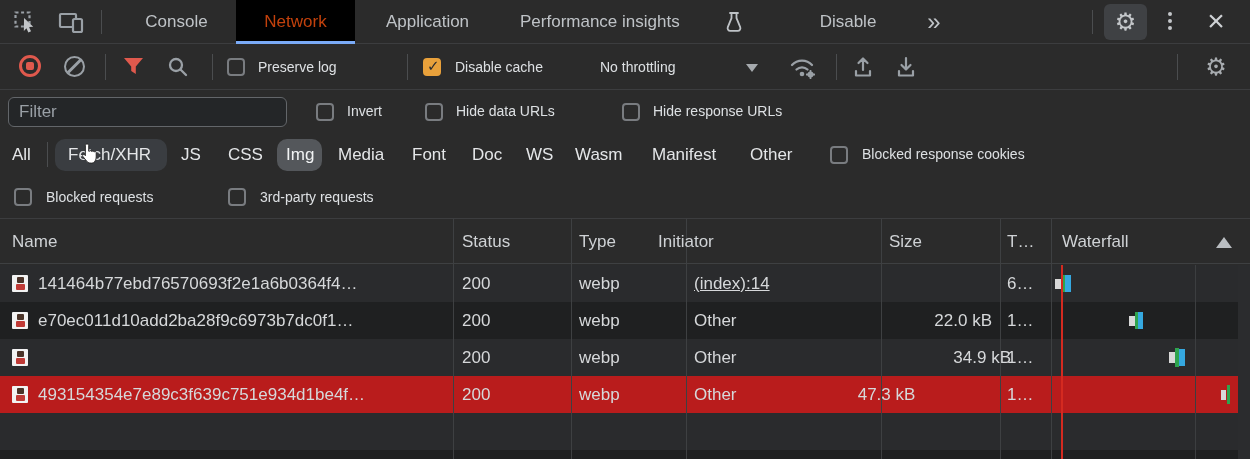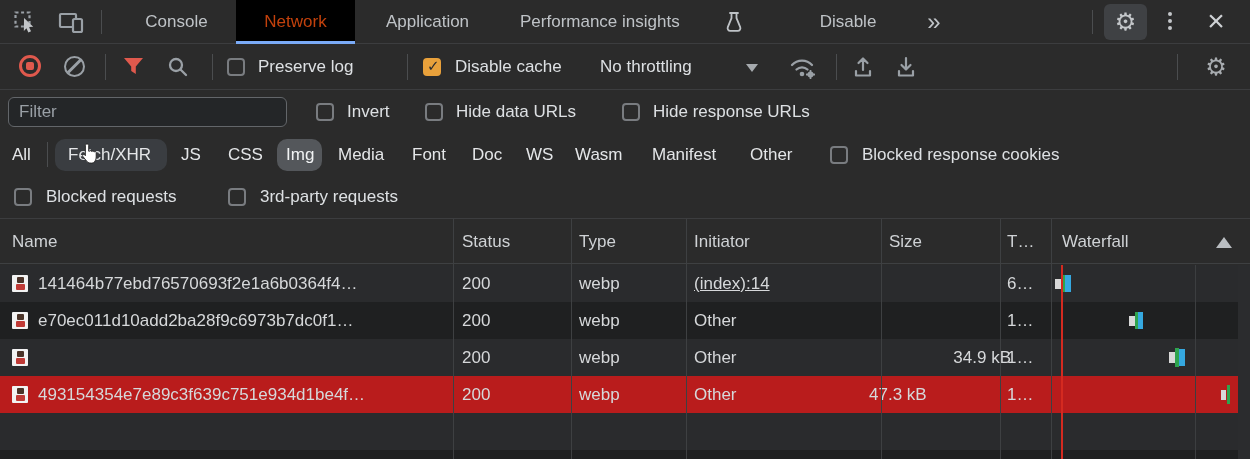--- a/index.html
+++ b/index.html
@@ -1,19 +1,19 @@
 <!DOCTYPE html>
 <html><head>
 <meta charset="utf-8">
 <style>
   html,body{margin:0;padding:0;background:#1a1a1a;}
   #app{position:relative;width:1250px;height:459px;background:#2b2b2b;overflow:hidden;
        font-family:"Liberation Sans","DejaVu Sans",sans-serif;color:#d6d8da;}
   .abs{position:absolute;}
-  .lbl{position:absolute;color:#dde0e3;font-size:17px;white-space:nowrap;}
+  .lbl{position:absolute;color:#dde0e3;font-size:14px;white-space:nowrap;}
   .dimtext{color:#9aa0a6;}
   .vdiv{position:absolute;width:1px;background:#4b4d4f;}
   .hline{position:absolute;left:0;width:1250px;height:1px;background:#3c3d3f;}
   .cb{position:absolute;width:18px;height:18px;border:2px solid #797c80;border-radius:4px;
       box-sizing:border-box;background:transparent;}
   .cb.checked{background:#e9a13b;border-color:#e9a13b;}
   .cb.checked::after{content:"✓";position:absolute;left:2px;top:-3px;font-size:15px;font-weight:bold;color:#2b2c2f;}
   .tab{position:absolute;top:0;height:44px;line-height:44px;text-align:center;
        color:#bfc3c7;font-size:17px;}
   .chip-label{position:absolute;top:133px;height:43px;line-height:43px;color:#e4e6e8;font-size:17px;white-space:nowrap;}
@@ -228,20 +228,21 @@
 
     <div class="row" style="top:302px;background:#1f2021;">
       <div class="thumb">
           <div class="head"></div>
           <div class="body"></div>
         </div>
       <div class="cell" style="left:38px;max-width:408px;overflow:hidden;">e70ec011d10add2ba28f9c6973b7dc0f1…</div>
       <div class="cell" style="left:462px;">200</div>
       <div class="cell" style="left:579px;">webp</div>
       <div class="cell dimtext" style="left:694px;">Other</div>
+      <div class="cell" style="left:881px;width:111px;text-align:right;">22.0 kB</div>
       <div class="cell" style="left:1007px;">1…</div>
       <div class="bar" style="left:1129px;top:14px;width:6px;height:10px;background:#d8d8d8;"></div>
       <div class="bar" style="left:1135px;top:10px;width:3px;height:17px;background:#2fa44e;"></div>
       <div class="bar" style="left:1138px;top:10px;width:5px;height:17px;background:#35a8e0;"></div>
     </div>
 
     <div class="row" style="top:339px;background:#2a2b2d;">
       <div class="thumb">
           <div class="head"></div>
           <div class="body"></div>
@@ -258,40 +259,40 @@
 
     <div class="row" style="top:376px;background:#b91c1c;">
       <div class="thumb">
           <div class="head"></div>
           <div class="body"></div>
         </div>
       <div class="cell" style="left:38px;max-width:408px;overflow:hidden;">493154354e7e89c3f639c751e934d1be4f…</div>
       <div class="cell" style="left:462px;">200</div>
       <div class="cell" style="left:579px;">webp</div>
       <div class="cell dimtext" style="left:694px;">Other</div>
-      <div class="cell" style="left:869px;width:111px;text-align:left;">47.3 kB</div>
+      <div class="cell" style="left:831px;width:111px;text-align:center;">47.3 kB</div>
       <div class="cell" style="left:1007px;">1…</div>
       <div class="bar" style="left:1221px;top:14px;width:5px;height:10px;background:#d8d8d8;"></div>
       <div class="bar" style="left:1227px;top:9px;width:3px;height:19px;background:#2fa44e;"></div>
     </div>
 
     <div class="abs" style="left:0;top:413px;width:1250px;height:37px;background:#2a2b2d;"></div>
     <div class="abs" style="left:0;top:450px;width:1250px;height:9px;background:#1f2021;"></div>
 
     <div class="coldiv" style="left:453px;"></div>
     <div class="coldiv" style="left:571px;"></div>
     <div class="coldiv" style="left:686px;"></div>
     <div class="coldiv" style="left:881px;"></div>
     <div class="coldiv" style="left:1000px;"></div>
     <div class="coldiv" style="left:1051px;"></div>
 
     <div class="hcell" style="left:12px;">Name</div>
     <div class="hcell" style="left:462px;">Status</div>
     <div class="hcell" style="left:579px;">Type</div>
-    <div class="hcell" style="left:694px;text-align:right;">Initiator</div>
+    <div class="hcell" style="left:658px;text-align:right;">Initiator</div>
     <div class="hcell" style="left:889px;">Size</div>
     <div class="hcell" style="left:1007px;">T…</div>
     <div class="hcell" style="left:1062px;">Waterfall</div>
     <div class="sort-asc" style="left:1216px;top:237px;"></div>
     <div class="hline" style="top:263px;background:#3e4042;"></div>
 
     <div class="abs" style="left:1238px;top:265px;width:12px;height:194px;background:#2b2c2e;"></div>
 
     <div class="abs" style="left:1195px;top:265px;width:1px;height:194px;background:#3c3e40;"></div>
     <div class="abs" style="left:1061px;top:265px;width:2px;height:194px;background:#d42a20;"></div>

